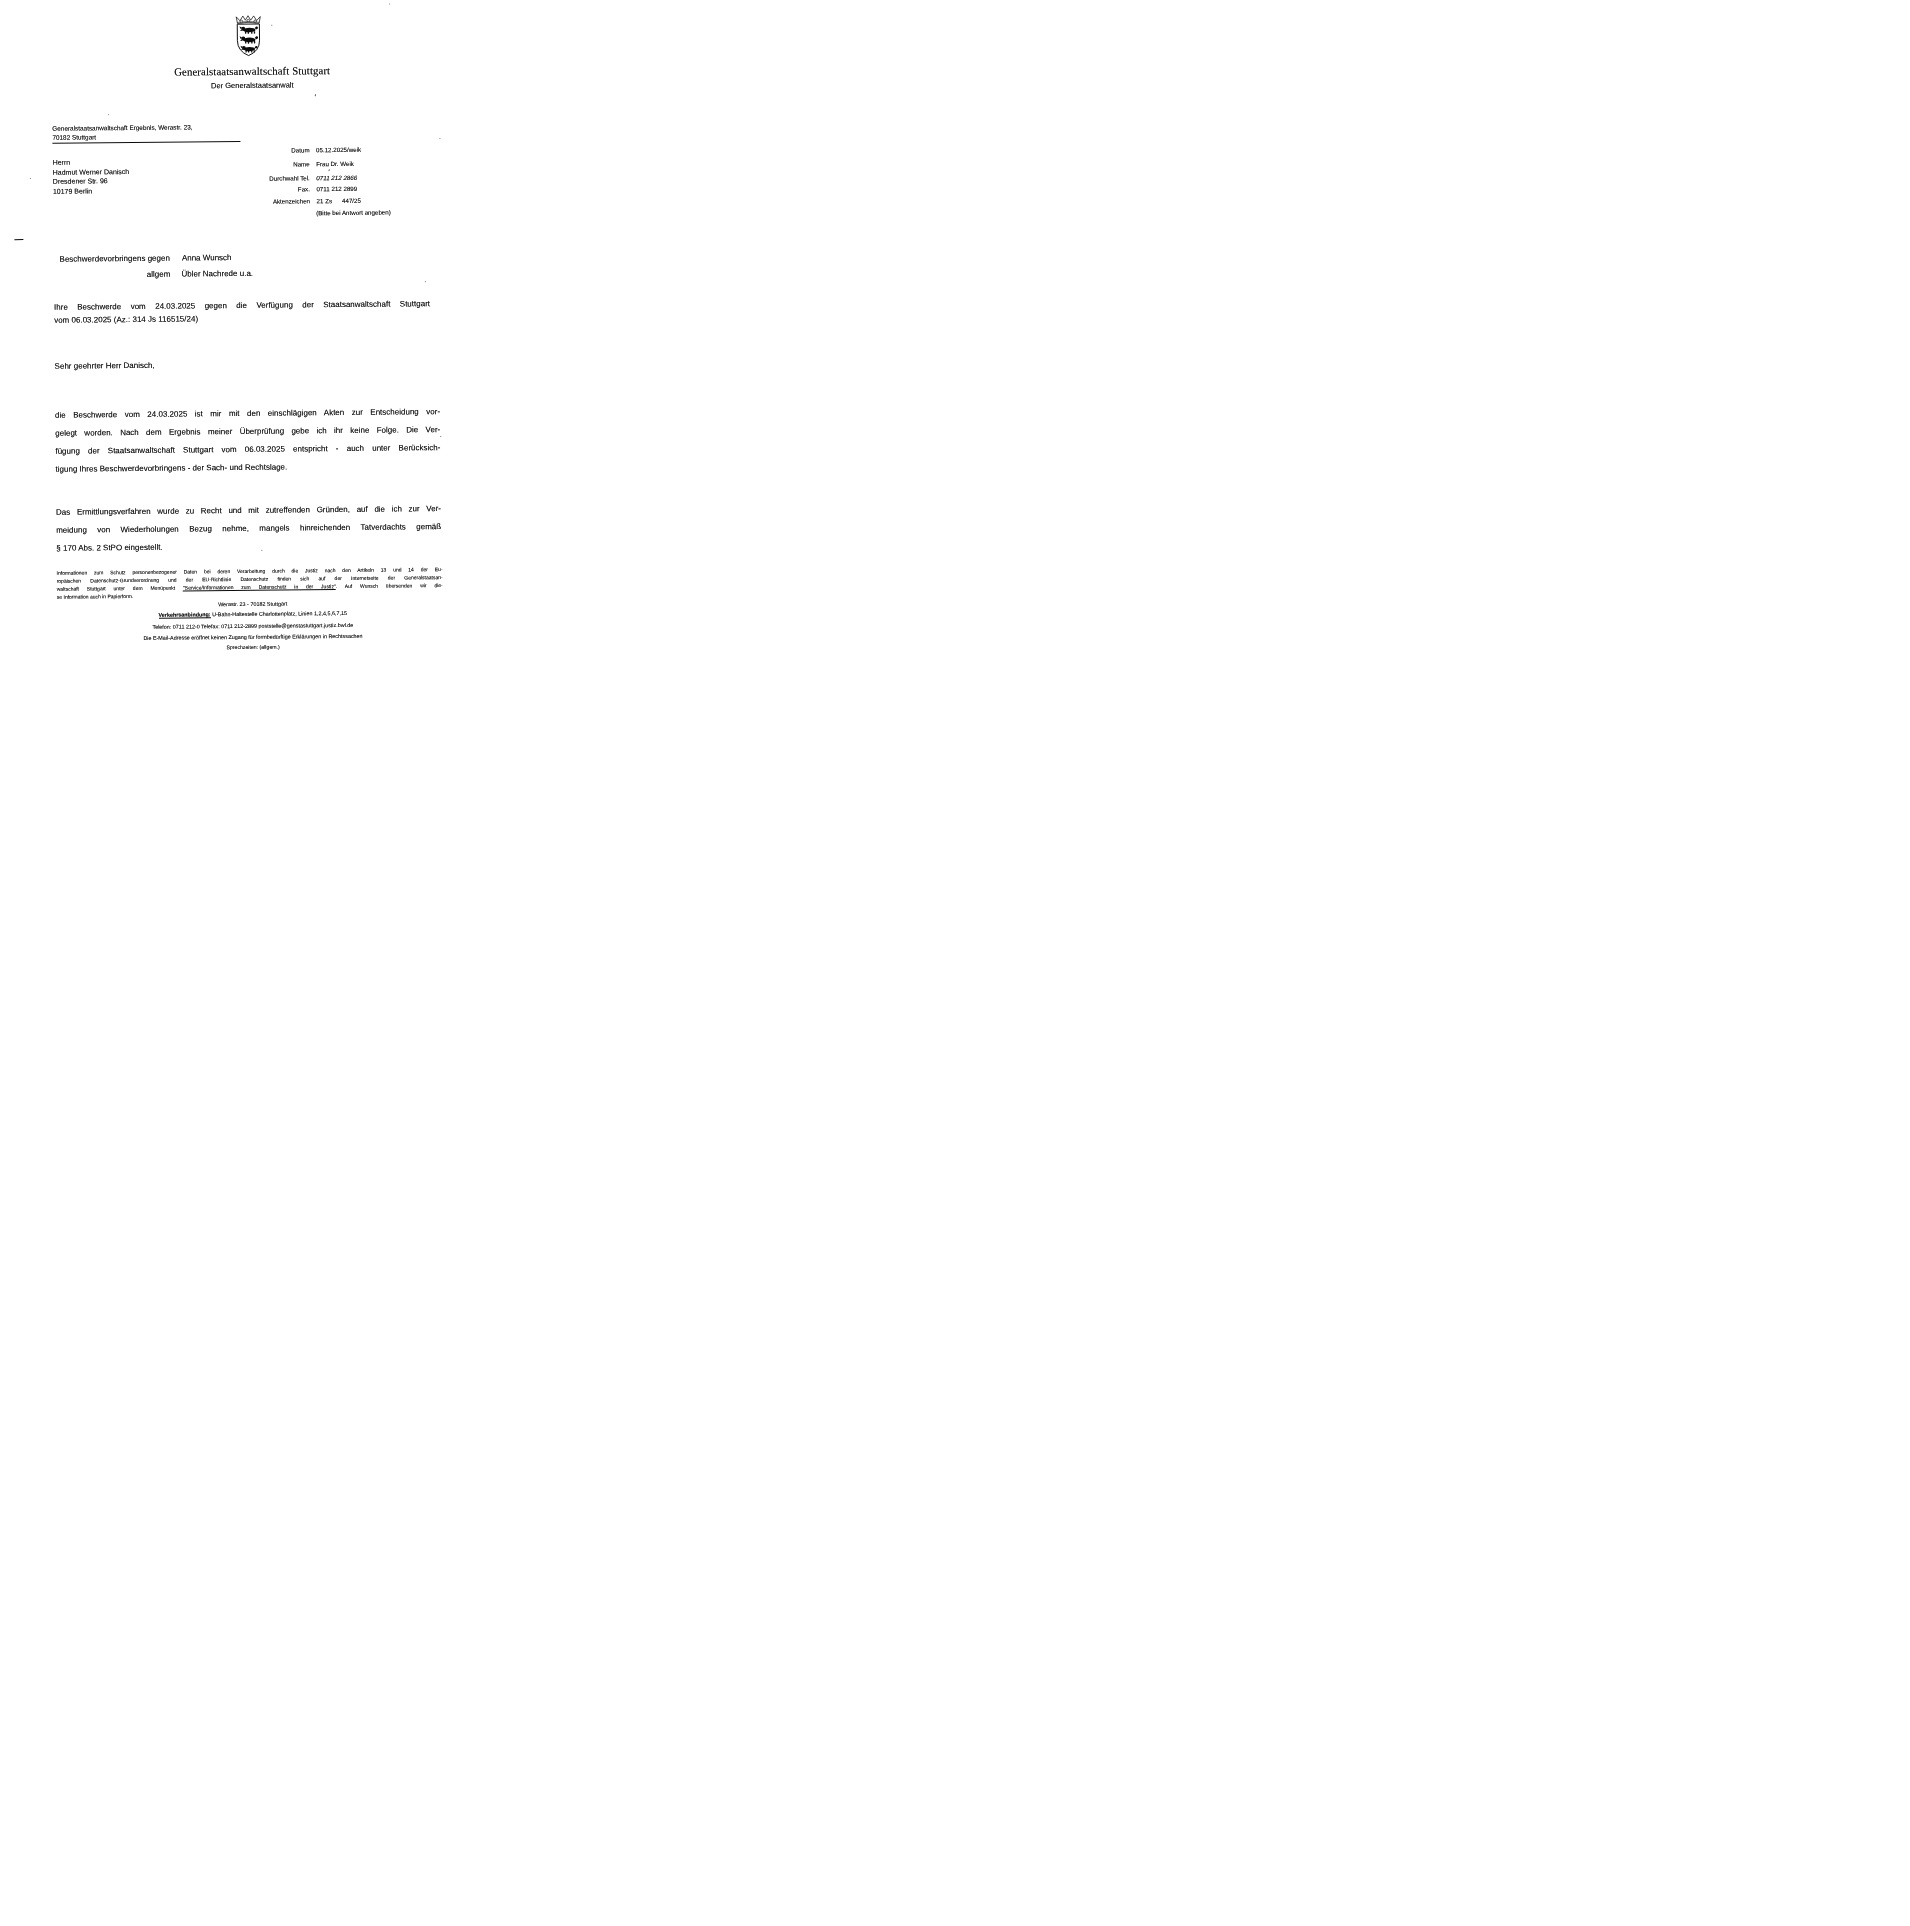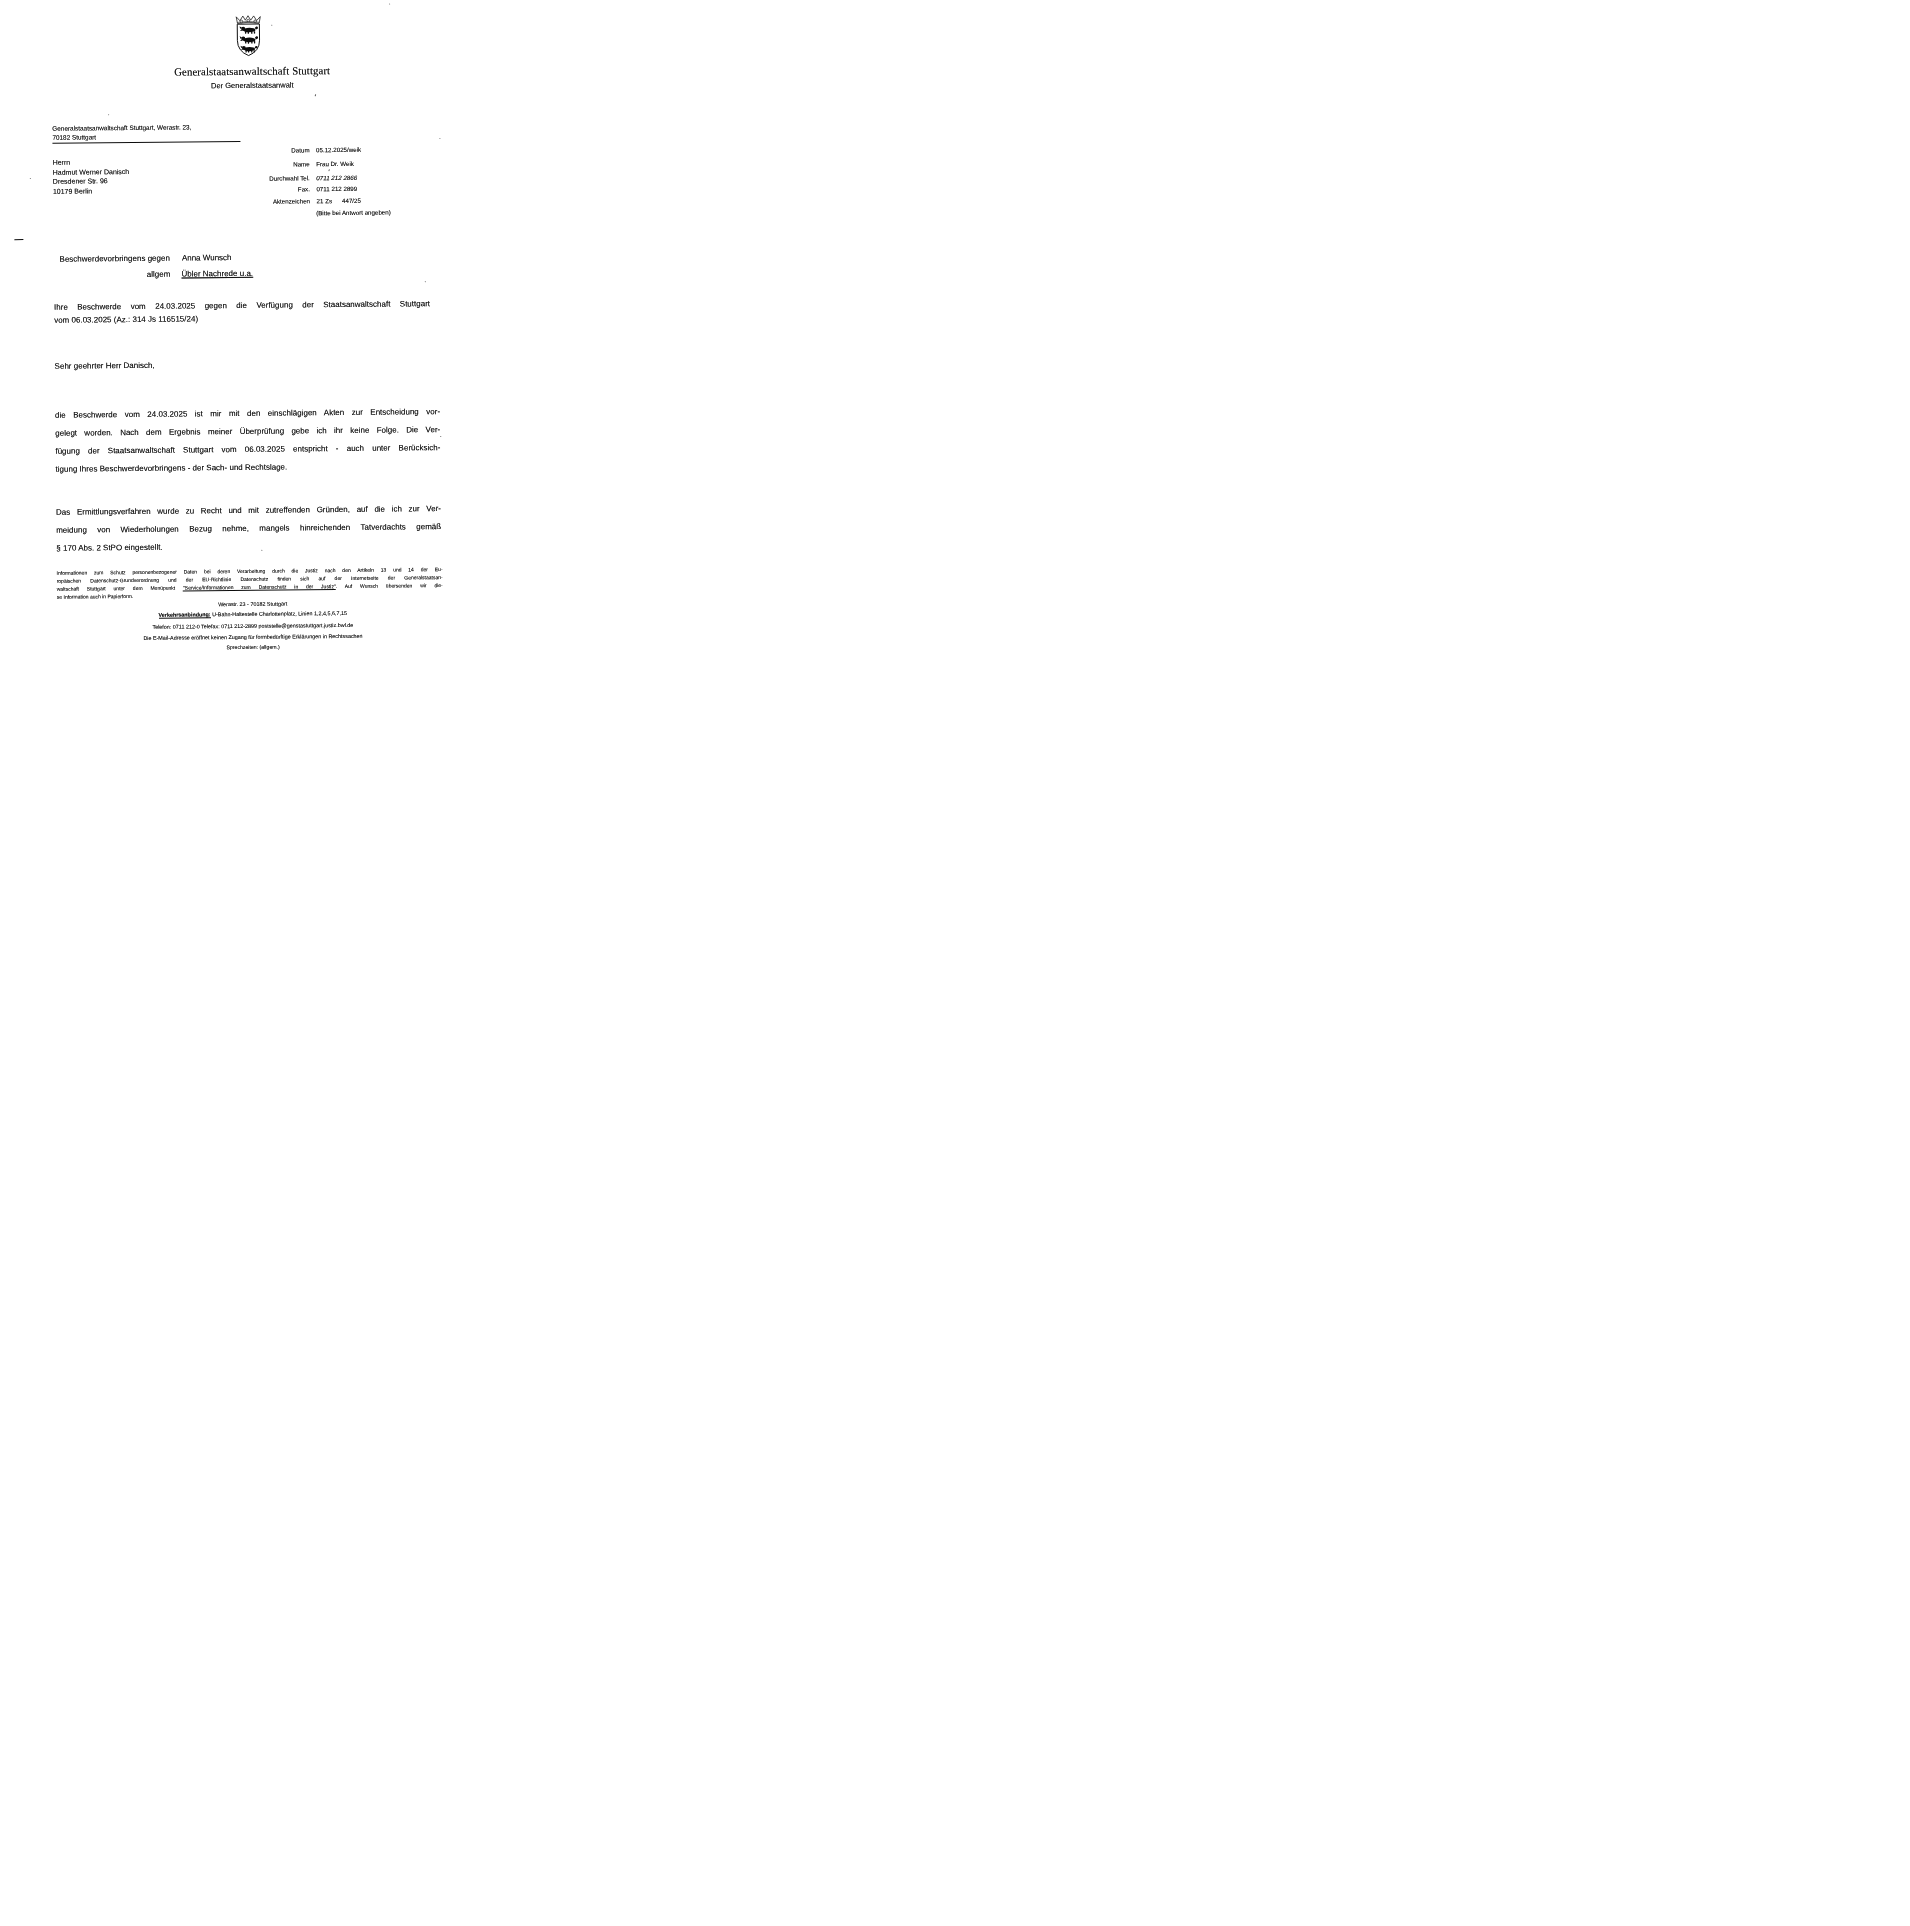--- a/index.html
+++ b/index.html
@@ -32,21 +32,21 @@
   .m-value.italic{font-style:italic;}
   .m-gap{display:inline-block;width:10px;}
   .meta-note{position:absolute;left:101px;white-space:nowrap;}
 
   .fold-mark{left:14.6px;top:237px;width:8.9px;height:1.3px;background:#0a0a0a;transform:rotate(-2deg);}
 
   
   .subject-1{left:60px;top:253px;font-size:8px;white-space:nowrap;}
   .subject-2{left:147px;top:269px;font-size:8px;white-space:nowrap;}
   .gap31{margin-left:12px;}
-  .gap29{margin-left:11.2px;text-decoration:underline;}
+  .gap29{margin-left:11.2px;}
 
   
   .reference{left:54px;top:300px;width:376px;font-size:8px;line-height:12.7px;}
   .salutation{left:54px;top:360px;font-size:8px;}
   .para{left:54px;width:385px;font-size:8px;line-height:18px;}
   .para-1{top:405px;}
   .para-2{top:502px;}
   .jl{text-align:justify;text-align-last:justify;}
 
   
@@ -100,21 +100,21 @@
         <use href="#lion" transform="translate(30,124) scale(0.92)"></use>
       </svg>
     </div>
 
     <div class="abs title-block">
       <div class="authority ink">Generalstaatsanwaltschaft Stuttgart</div>
       <div class="officeholder ink">Der Generalstaatsanwalt</div>
     </div>
 
     <div class="abs sender ink">
-      <div>Generalstaatsanwaltschaft Stuttgart, Werastr. 23,</div>
+      <div>Generalstaatsanwaltschaft Ergebnis, Werastr. 23,</div>
       <div>70182 Stuttgart</div>
     </div>
     <div class="abs sender-underline"></div>
 
     <div class="abs recipient ink">
       <div>Herrn</div>
       <div>Hadmut Werner Danisch</div>
       <div>Dresdener Str. 96</div>
       <div>10179 Berlin</div>
     </div>

